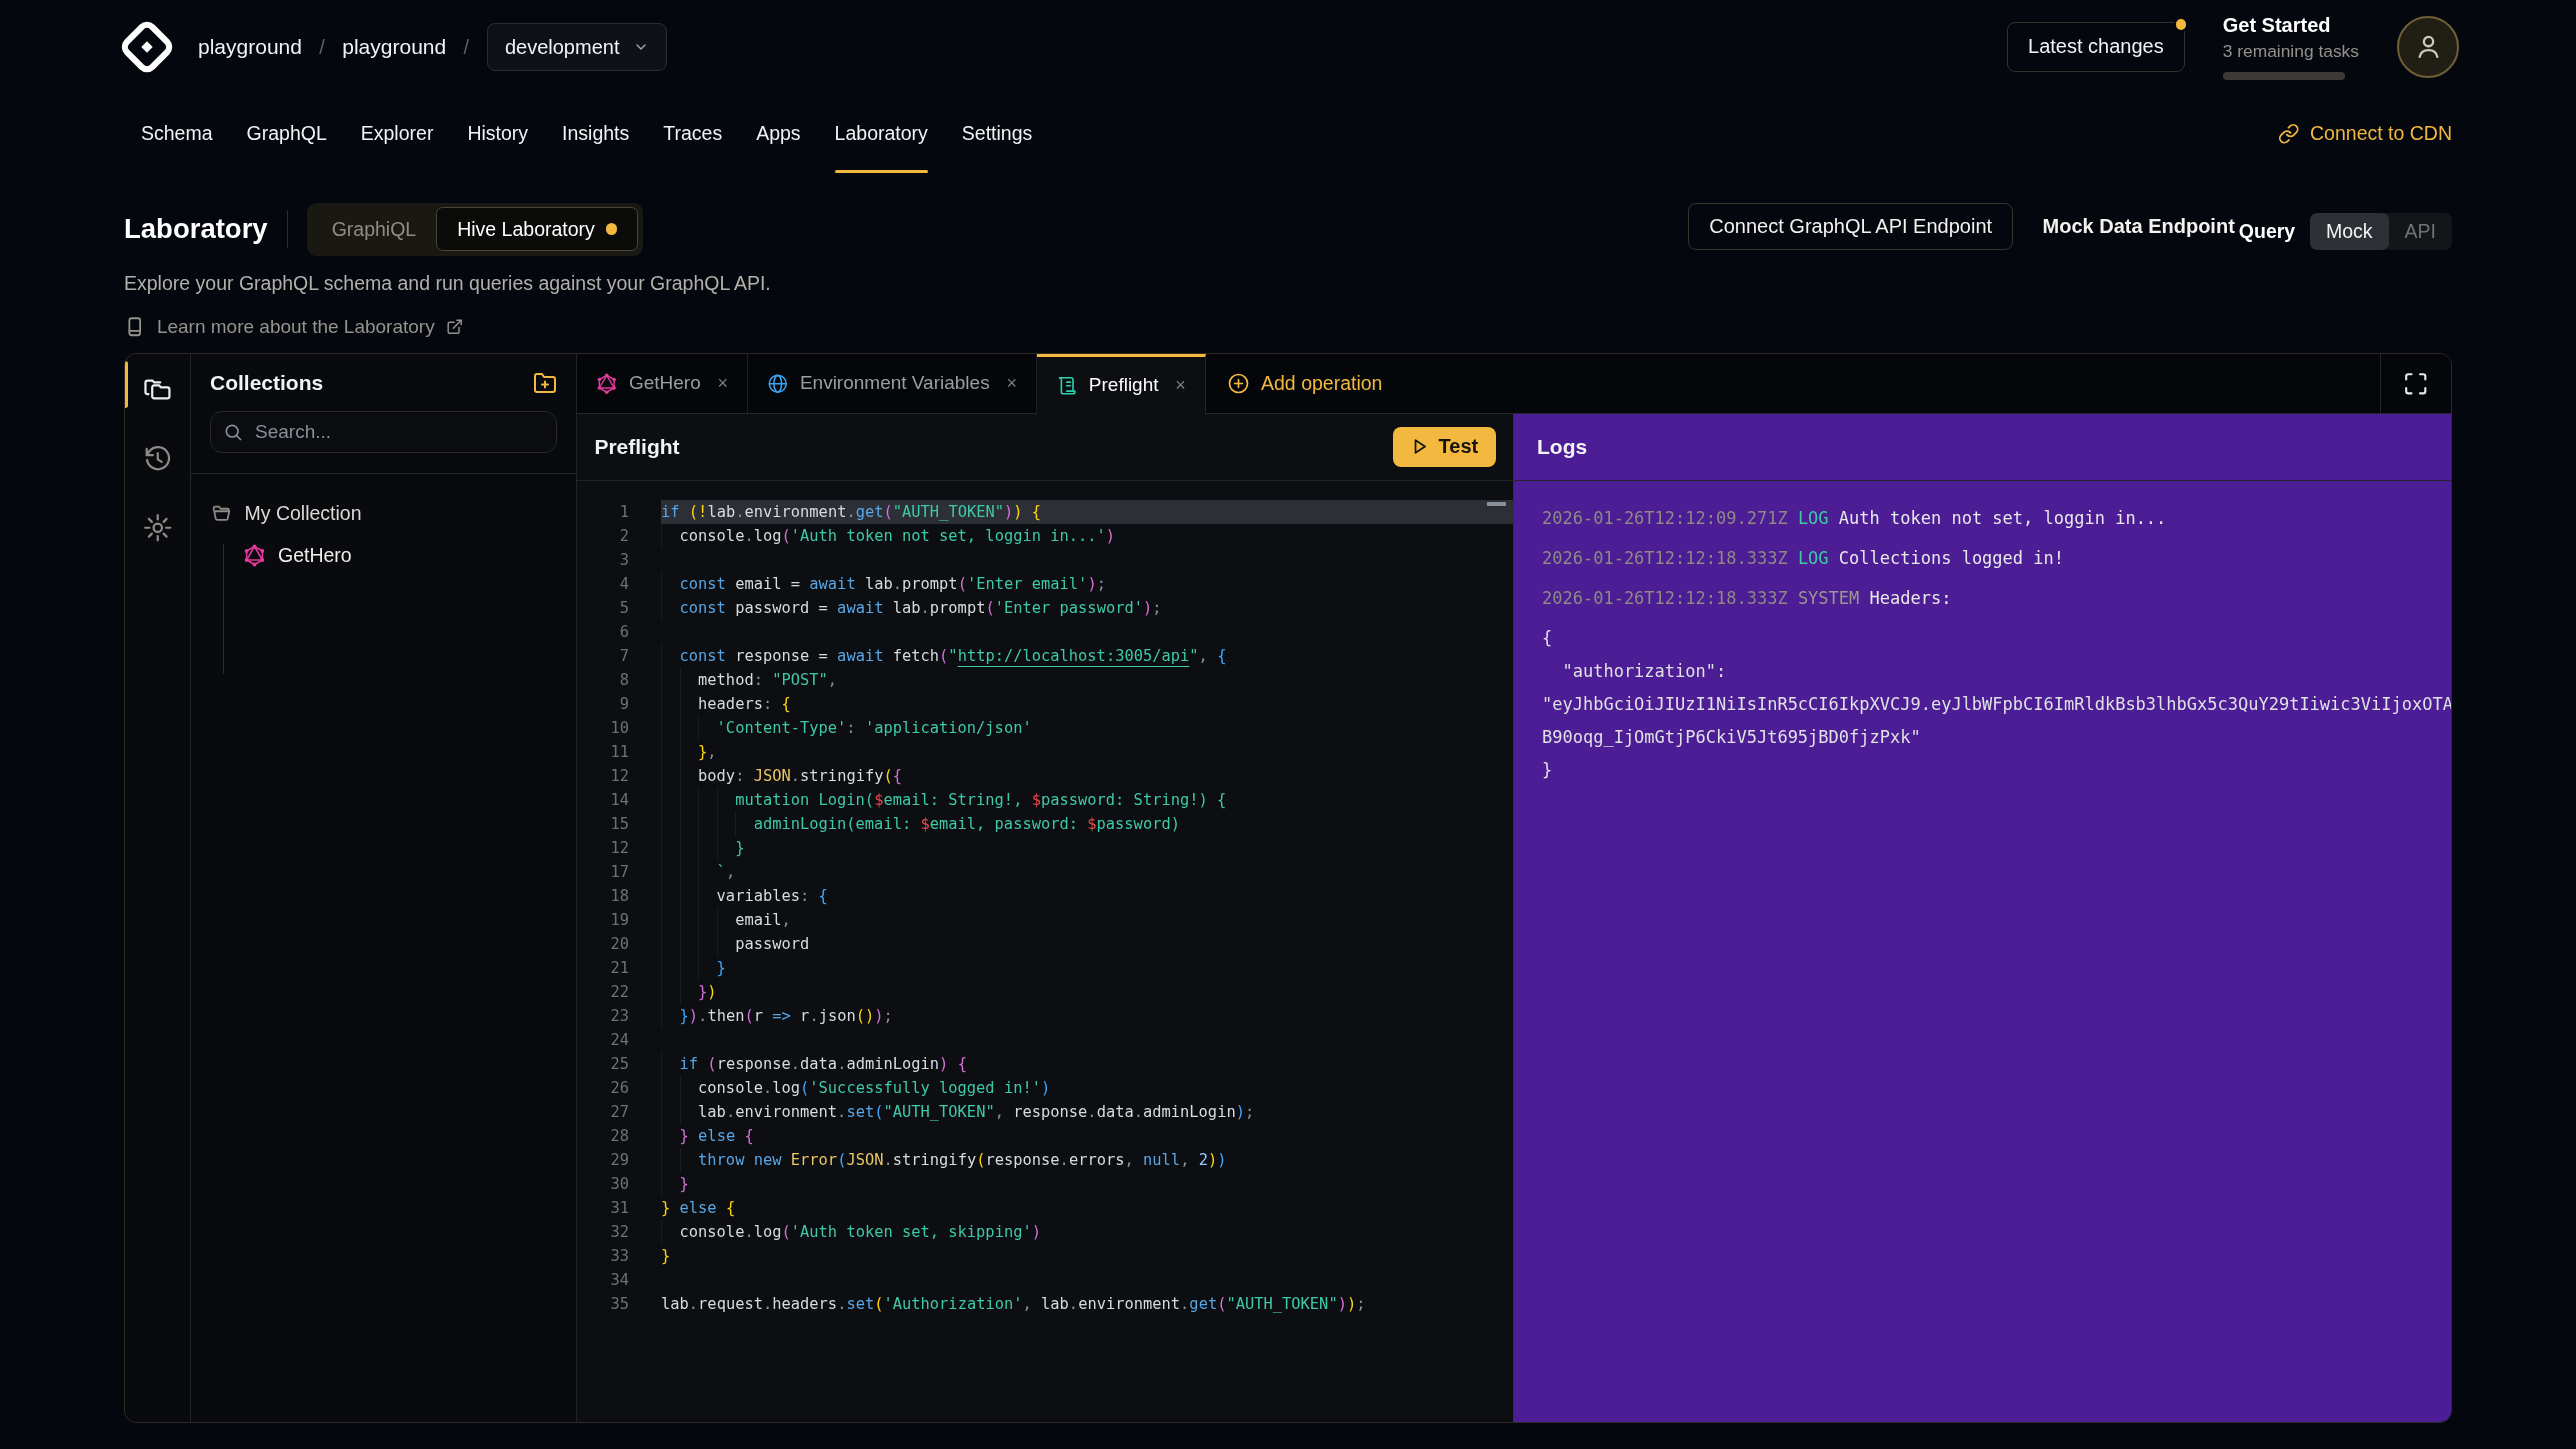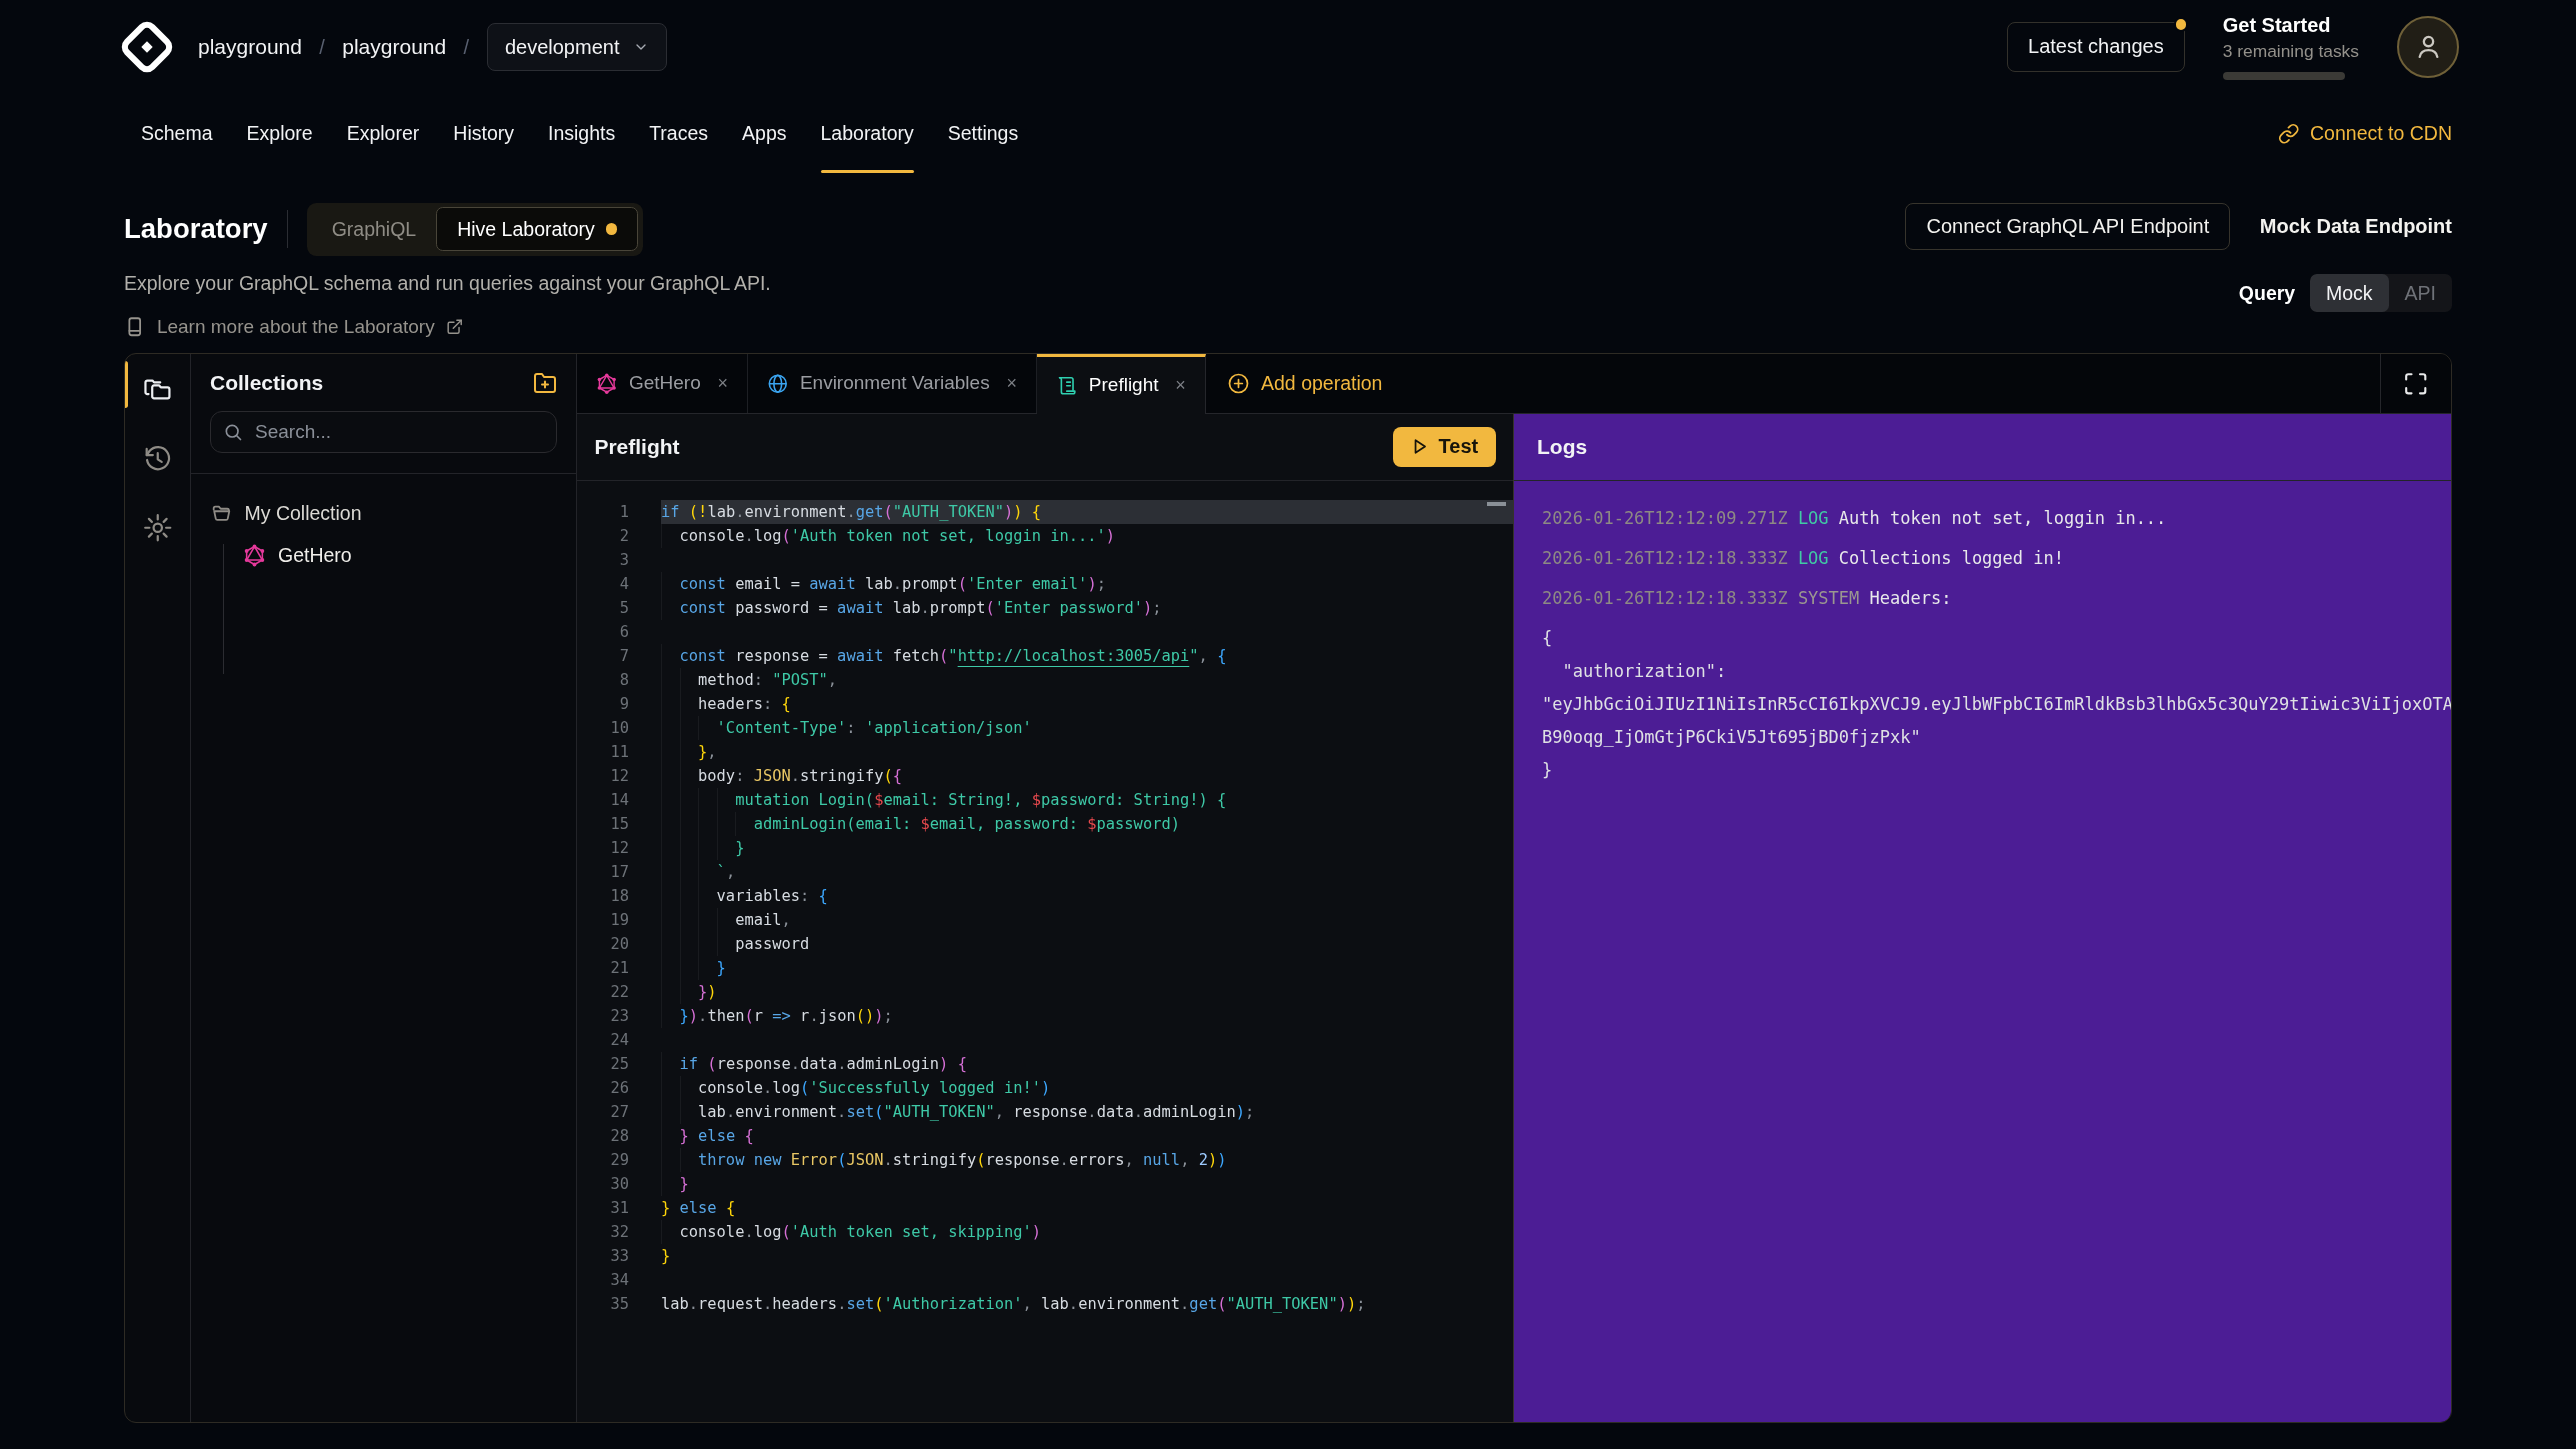--- a/index.html
+++ b/index.html
@@ -33,21 +33,21 @@
   .lab-head { margin-top:29.5px; padding:0 124px; display:flex; justify-content:space-between; align-items:flex-start; }
   .lab-title-row { display:flex; align-items:center; gap:19px; }
   .lab-title { font-size:27.5px; font-weight:bold; color:#fff; }
   .vdiv { width:1.3px; height:38px; background:#2b2d33; }
   .mode-toggle { display:flex; align-items:center; background:#191813; border-radius:9.4px; padding:4.7px; }
   .mode-opt { font-size:19.5px; color:#8f8c85; padding:9.4px 20px; cursor:pointer; }
   .mode-opt.active { display:flex; align-items:center; gap:10.7px; color:#fff; background:#0b0b09; border:0.7px solid #494539; border-radius:6.7px; }
   .mode-dot { width:11.4px; height:11.4px; border-radius:50%; background:#f2b83f; }
   .lab-desc { margin-top:16px; font-size:19.5px; color:#b2b0ab; }
   .learn-row { margin-top:21.5px; display:flex; align-items:center; gap:11.4px; color:#96938d; font-size:19px; cursor:pointer; }
-  .lab-right { display:flex; flex-direction:column; align-items:flex-end; gap:24px; }
+  .lab-right { display:flex; flex-direction:row; align-items:flex-end; gap:4px; }
   .endpoint-row { display:flex; align-items:center; gap:29.5px; }
   .btn-outline { padding:11.4px 20px; border:0.7px solid #37342c; border-radius:8px; background:transparent; color:#f3f2ef; font-size:20px; font-weight:500; cursor:pointer; }
   .btn-ghost { background:transparent; border:none; color:#f3f2ef; font-size:20px; font-weight:600; cursor:pointer; }
   .query-row { display:flex; align-items:center; gap:14.8px; }
   .query-label { font-size:19.5px; font-weight:bold; color:#fff; }
   .seg { display:flex; background:#141519; border-radius:6.7px; overflow:hidden; }
   .seg-opt { font-size:19.5px; padding:7.4px 16px; color:#6f7278; cursor:pointer; }
   .seg-opt.active { background:#2e3035; color:#f2f3f5; border-radius:6.7px; }
 
   
@@ -150,21 +150,21 @@
             <path d="M5.2 20c.6-3.6 3.4-5.2 6.8-5.2s6.2 1.6 6.8 5.2"></path>
           </svg>
       </span>
     </div>
   </div>
 </header>
 
 <nav class="mainnav">
   <div id="nav-list" style="display:flex;">
       <div class="nav-item">Schema</div>
-      <div class="nav-item">Explore</div>
+      <div class="nav-item">GraphQL</div>
       <div class="nav-item">Explorer</div>
       <div class="nav-item">History</div>
       <div class="nav-item">Insights</div>
       <div class="nav-item">Traces</div>
       <div class="nav-item">Apps</div>
       <div class="nav-item active">Laboratory</div>
       <div class="nav-item">Settings</div>
     </div>
   <a class="cdn-link">
     <span>

